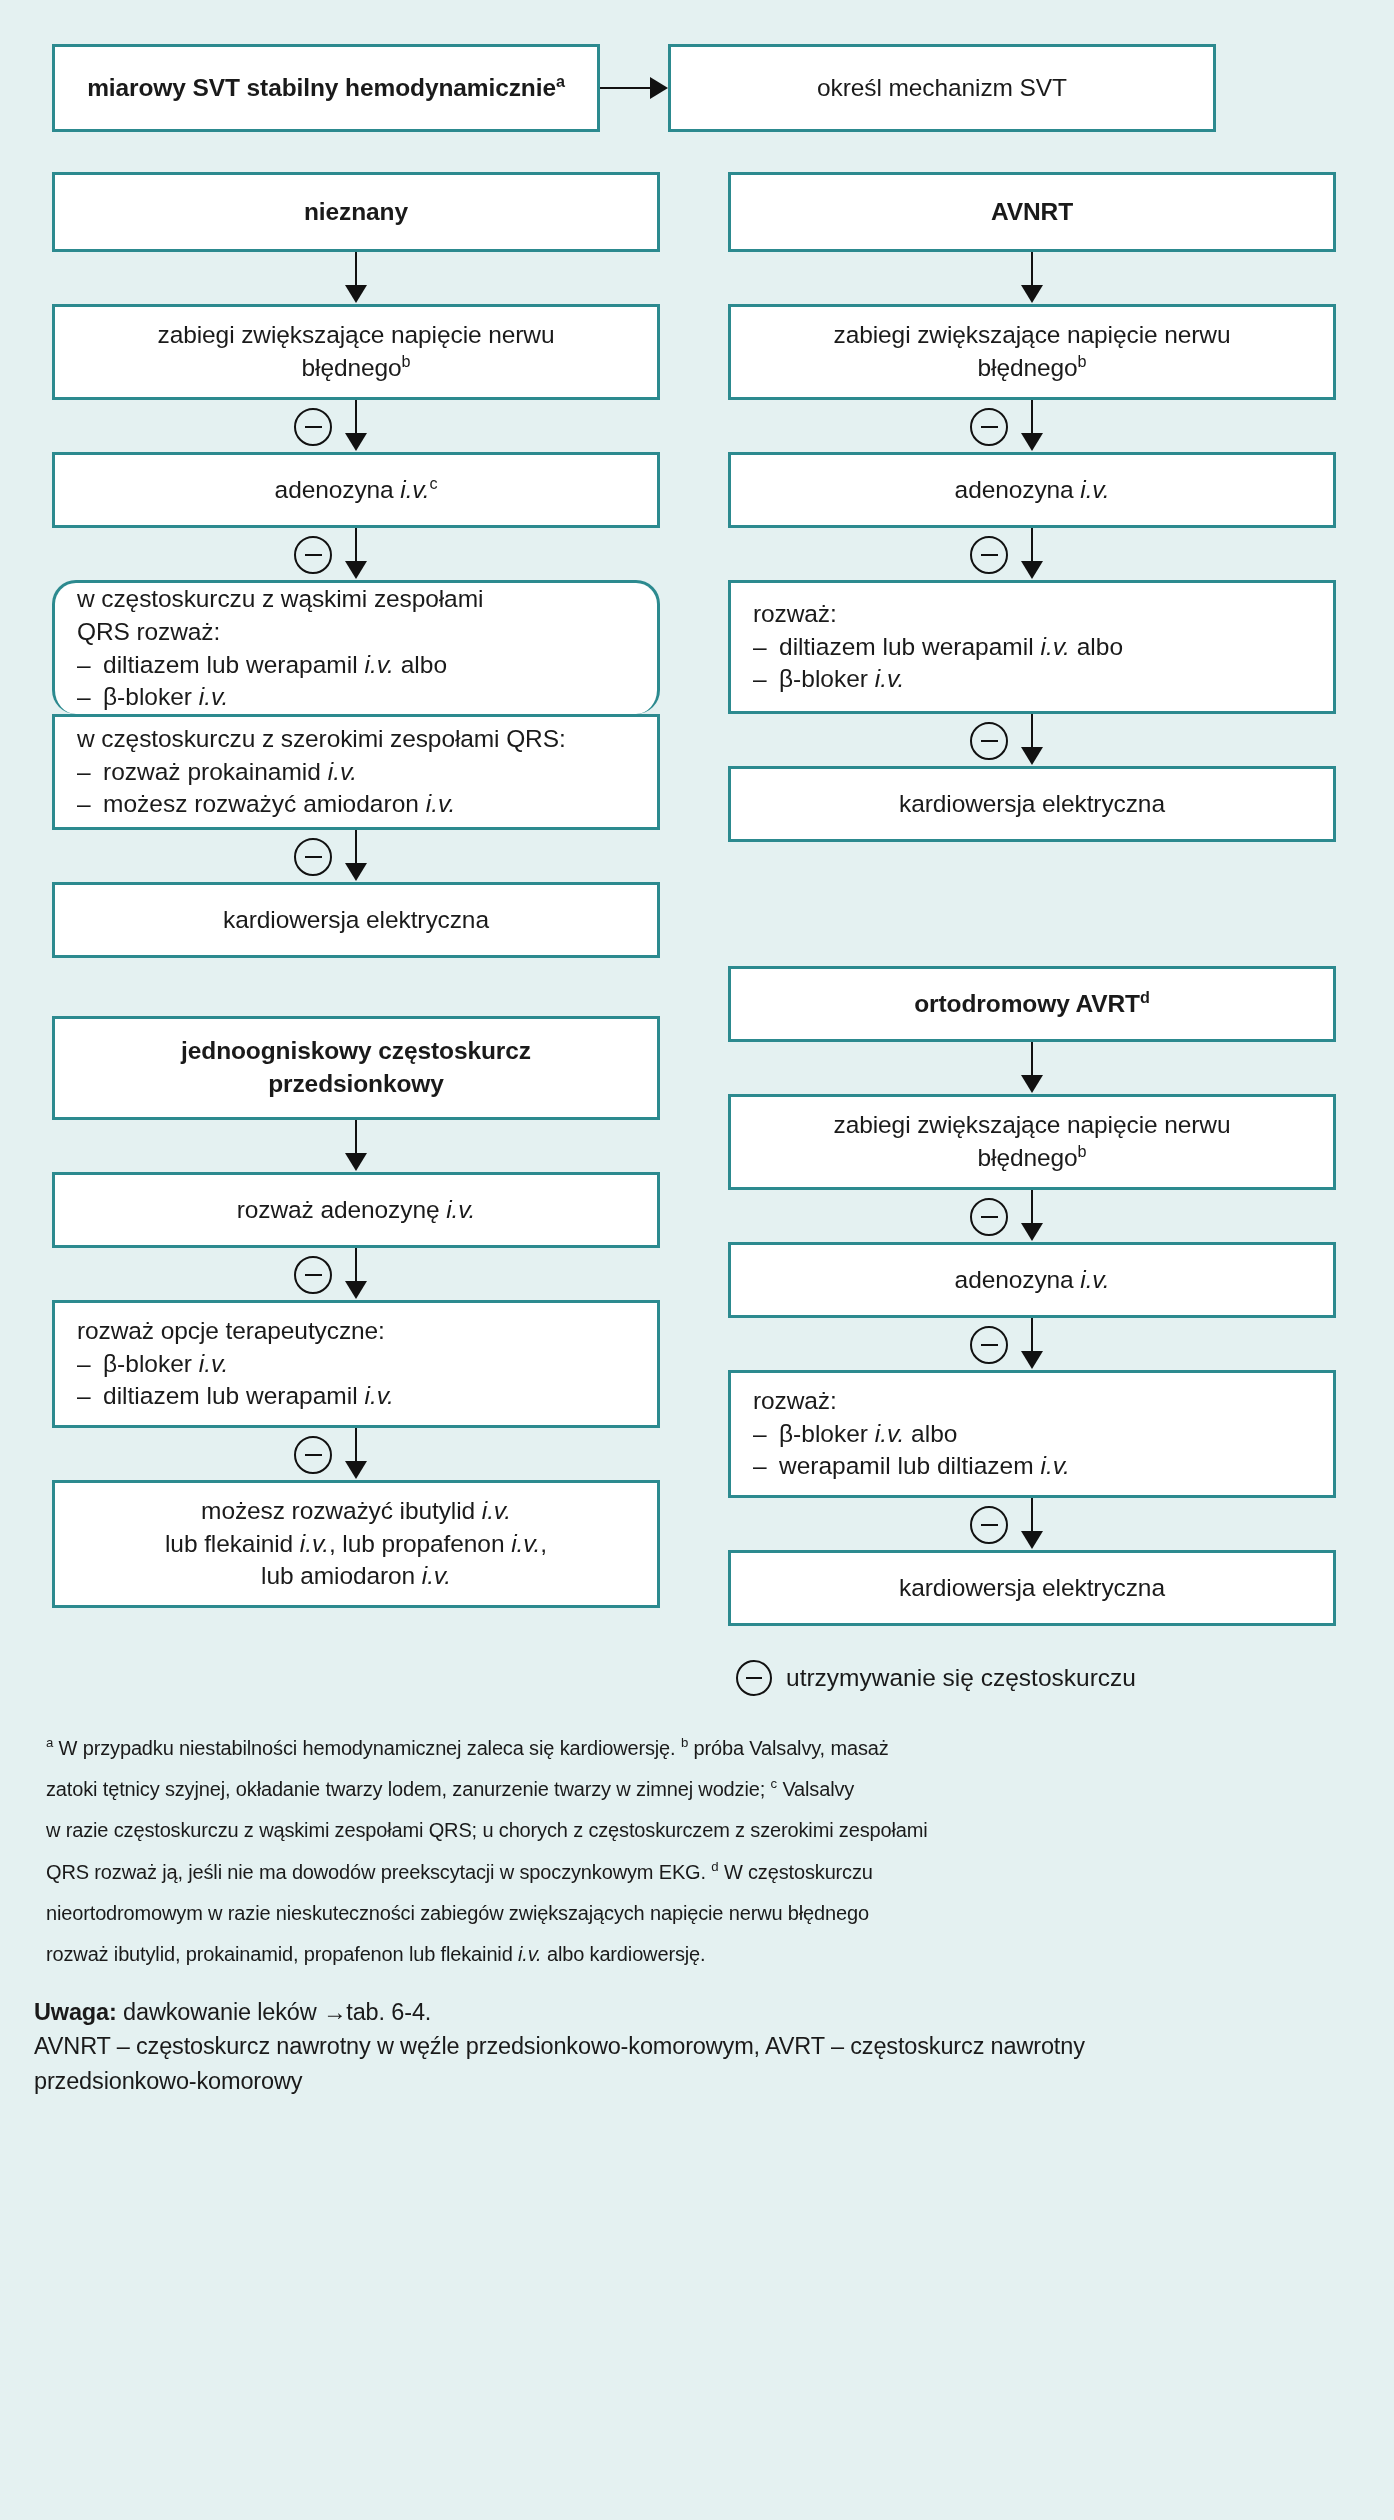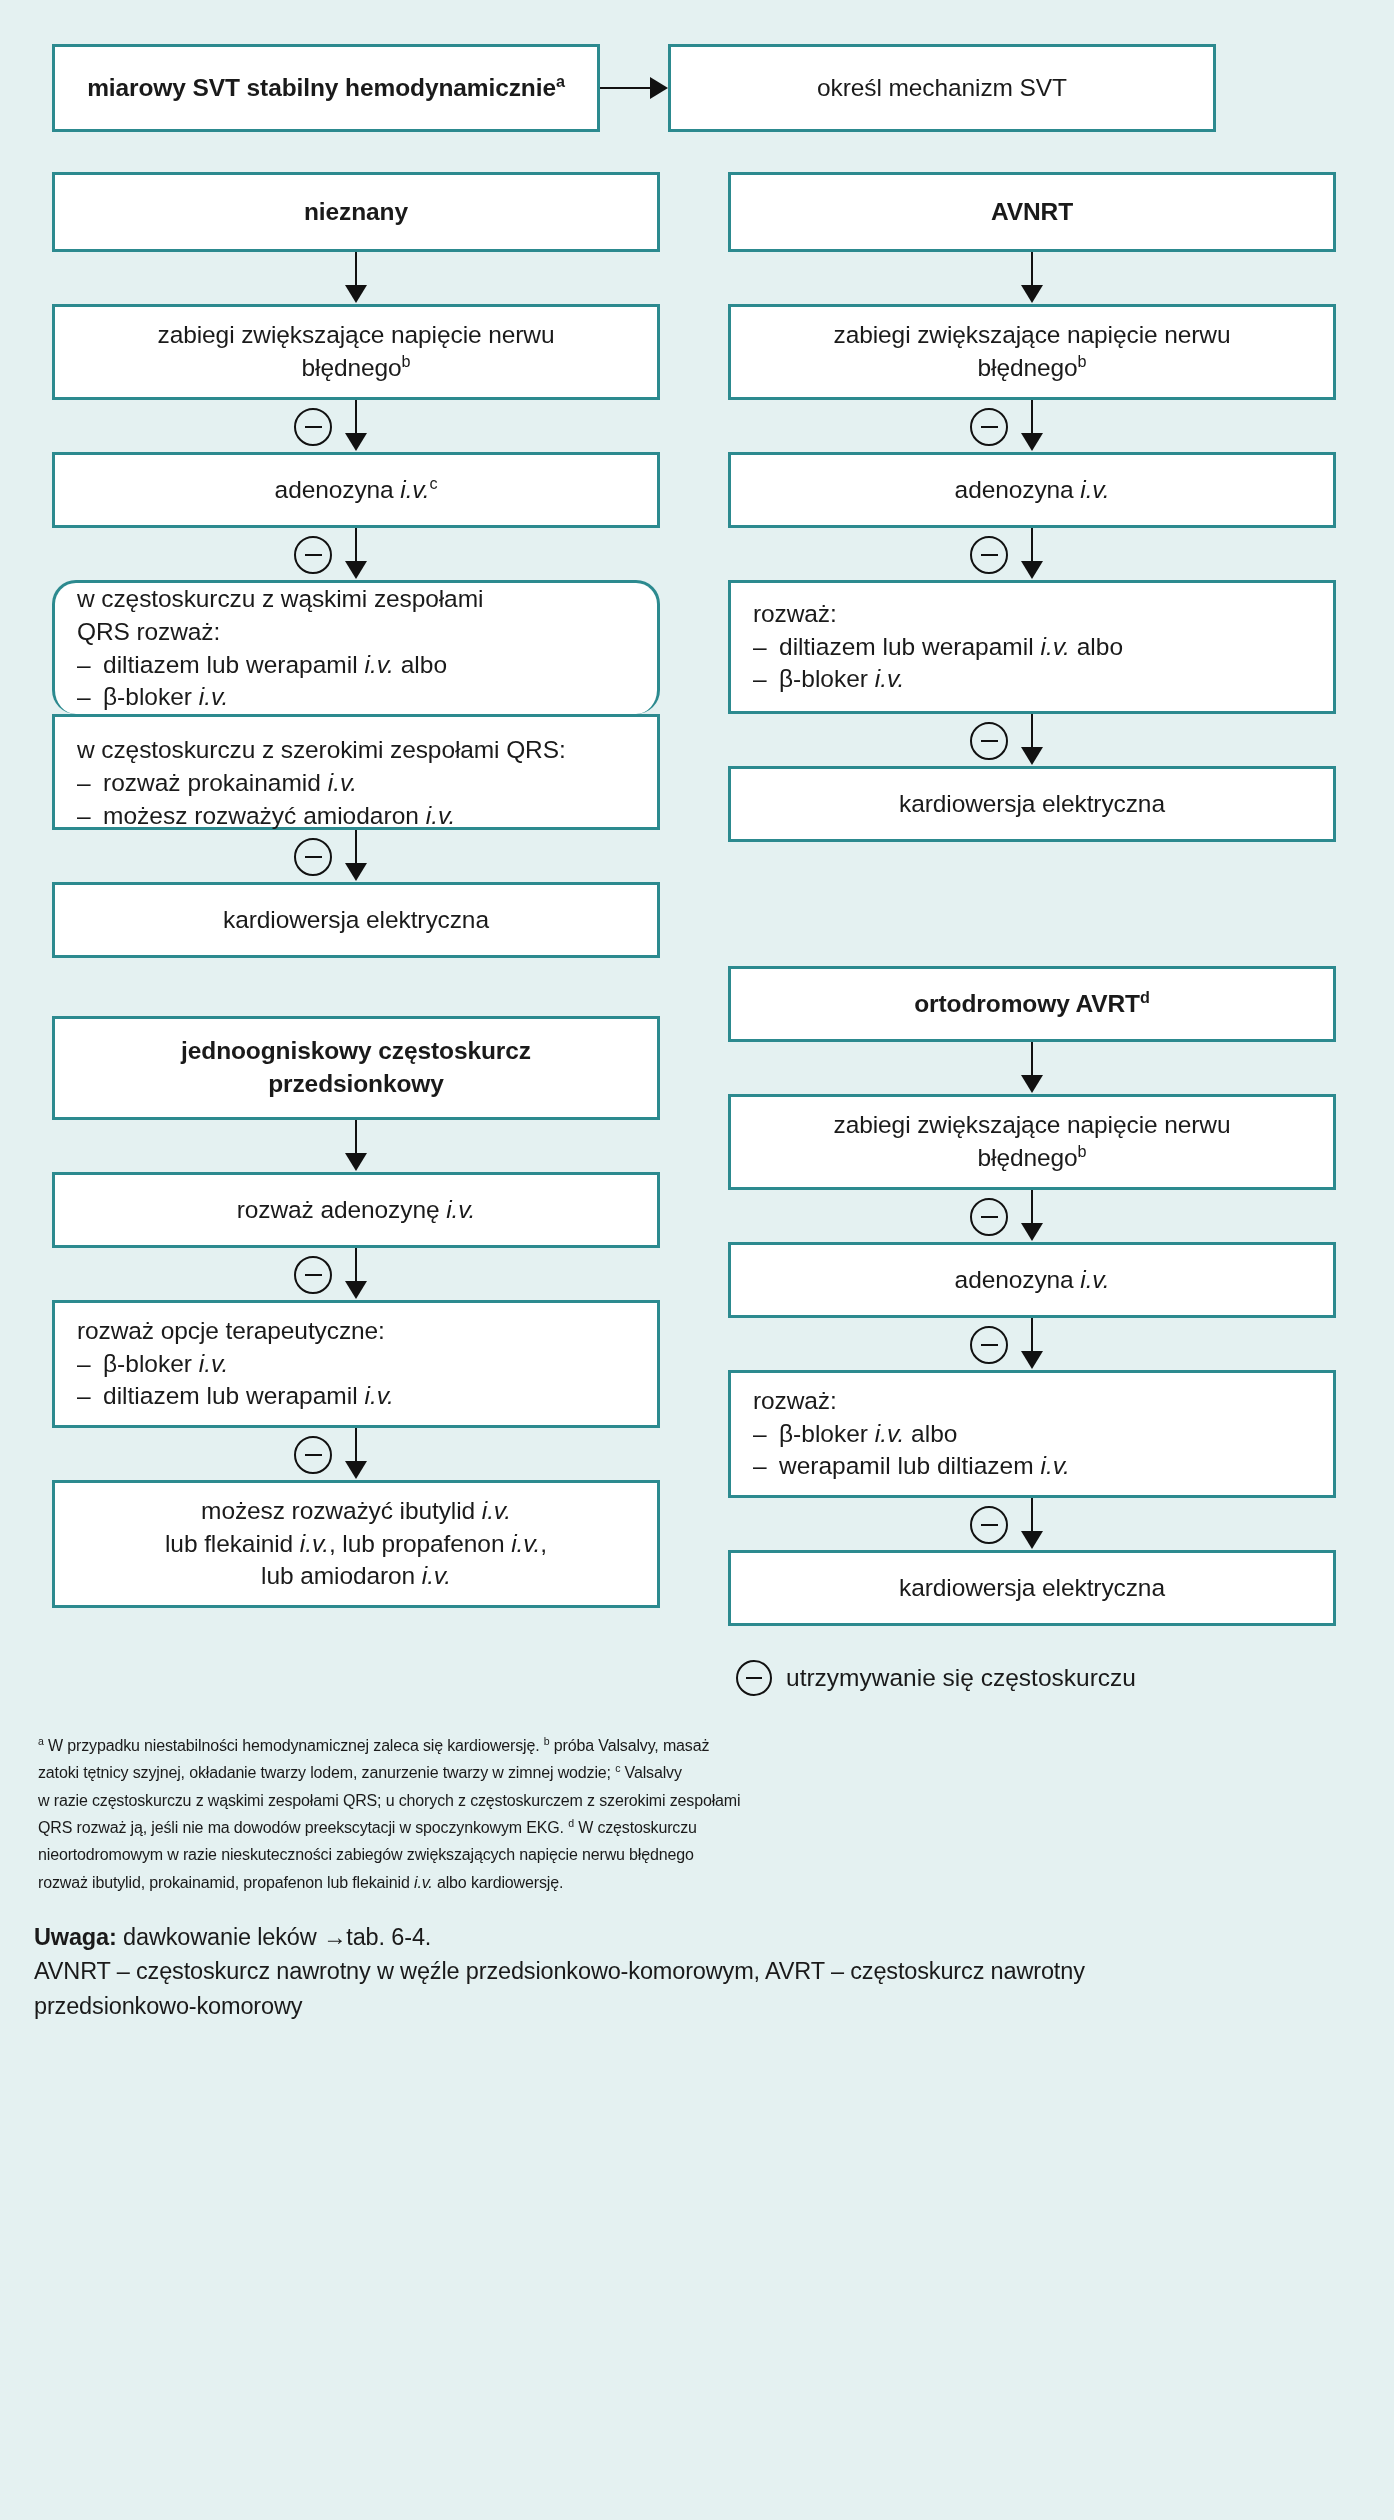--- a/index.html
+++ b/index.html
@@ -66,21 +66,20 @@
   }
   .box.bold .box-line {
     font-weight: bold;
   }
   .box.stacked {
     border-bottom-width: 0;
     border-radius: 24px;
   }
   .box.stacked-bottom {
     border-top-width: 3px;
-    justify-content: space-between;
   }
 
   sup {
     font-size: 0.66em;
     vertical-align: super;
     line-height: 0;
   }
   .it { font-style: italic; }
 
   
@@ -206,22 +205,22 @@
     font-size: 24.5px;
   }
 
   
   .footnotes {
     padding: 0 34px 0 34px;
     margin-top: 38px;
     box-sizing: border-box;
   }
   .footnotes p {
-    margin: 4px;
-    font-size: 16px;
+    margin: 12px;
+    font-size: 20px;
     line-height: 1.46;
     letter-spacing: -0.15px;
   }
   .note-block {
     margin-top: 26px;
   }
   .note-block p {
     margin: 0;
     font-size: 23.5px;
     line-height: 1.46;

